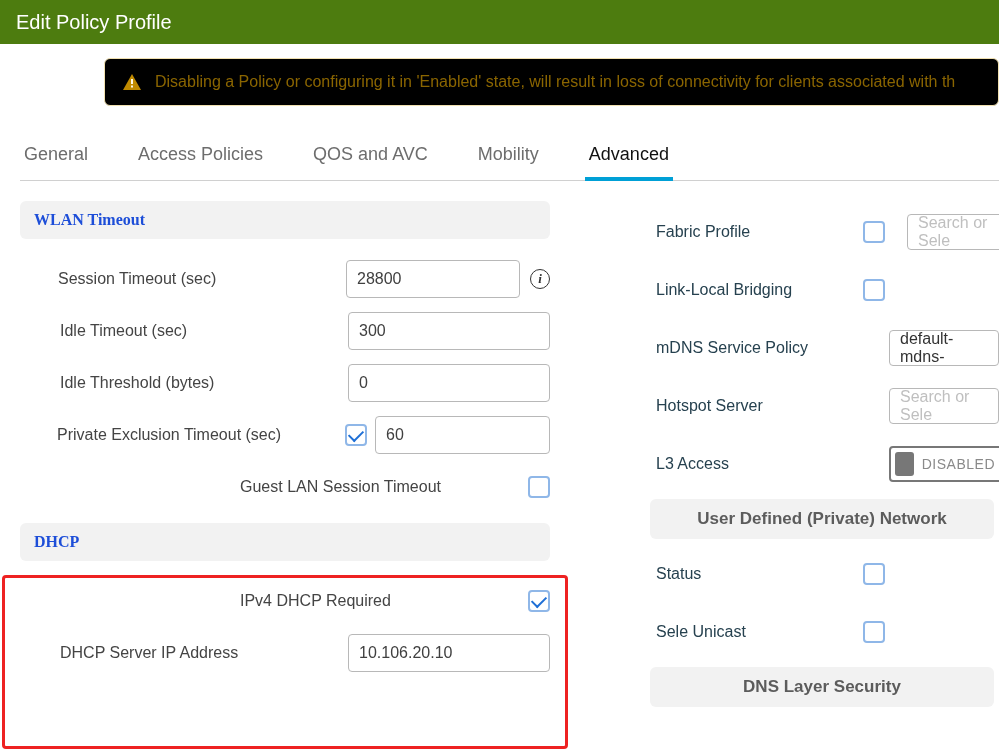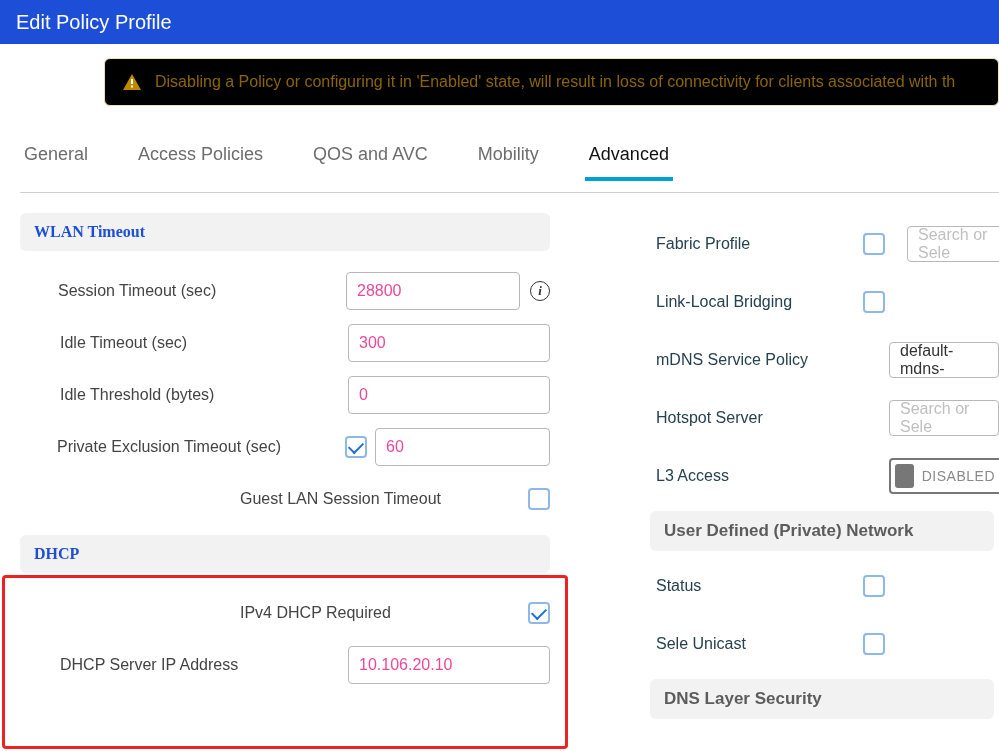--- a/index.html
+++ b/index.html
@@ -8,21 +8,21 @@
     font-family: -apple-system, "Helvetica Neue", Arial, sans-serif;
     font-size: 15px;
     color: #333;
     background: #fff;
     width: 999px;
     height: 751px;
     overflow: hidden;
     position: relative;
   }
   .titlebar {
-    background: #1d4ed8;
+    background: #4d7c0f;
     color: #fff;
     height: 44px;
     display: flex;
     align-items: center;
     padding: 0 16px;
     font-size: 20px;
     font-weight: 400;
   }
   .content {
     padding: 0 0 0 0;
@@ -39,21 +39,21 @@
     font-size: 16px;
     overflow: hidden;
     white-space: nowrap;
   }
   .warning-banner svg { flex: 0 0 auto; margin-right: 14px; }
   .tabs {
     display: flex;
     gap: 42px;
     margin: 38px 0 0 20px;
     border-bottom: 1px solid #d0d0d0;
-    padding-bottom: 12px;
+    padding-bottom: 0;
     align-items: flex-end;
   }
   .tab {
     color: #6d6d6d;
     font-size: 18px;
     padding: 0 4px 12px 4px;
     cursor: pointer;
     border-bottom: 4px solid transparent;
     margin-bottom: -1px;
   }
@@ -96,21 +96,21 @@
     width: 288px;
     color: #444;
     font-size: 16px;
   }
   .text-input {
     height: 38px;
     border: 1px solid #b8b8b8;
     border-radius: 4px;
     padding: 0 10px;
     font-size: 16px;
-    color: #ec4899;
+    color: #404040;
     width: 174px;
   }
   .text-input.wide { width: 202px; }
   .text-input.narrow { width: 175px; margin-left: 8px;}
   .checkbox {
     width: 22px;
     height: 22px;
     border: 2px solid #8fb7e8;
     border-radius: 4px;
     background: #fff;
@@ -189,20 +189,21 @@
   }
   .pill-header {
     background: #f2f2f2;
     border-radius: 6px;
     padding: 10px 14px;
     font-weight: 700;
     color: #5c5c5c;
     font-size: 17px;
     margin: 6px 0 6px 0;
     width: 344px;
+    text-align: center;
   }
 </style>
 </head>
 <body>
 
 <div class="titlebar">
   <span>Edit Policy Profile</span>
 </div>
 
 <div class="content">

